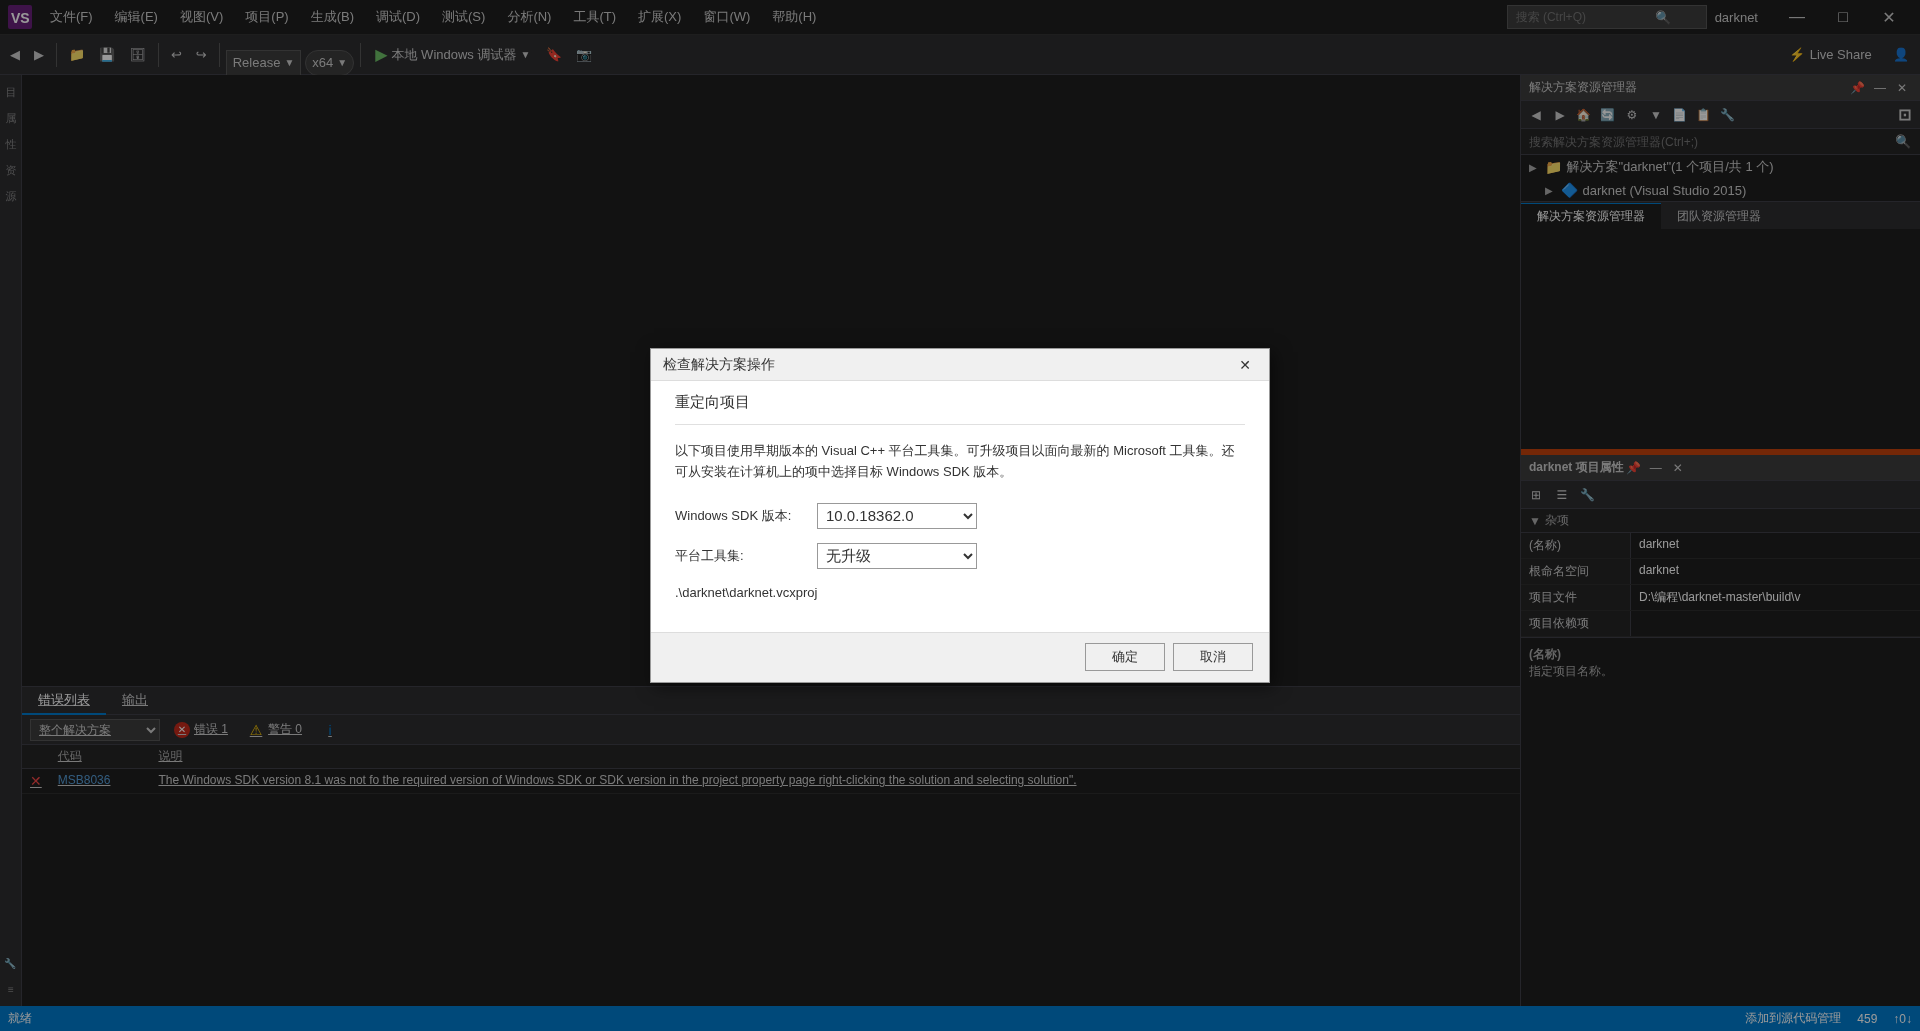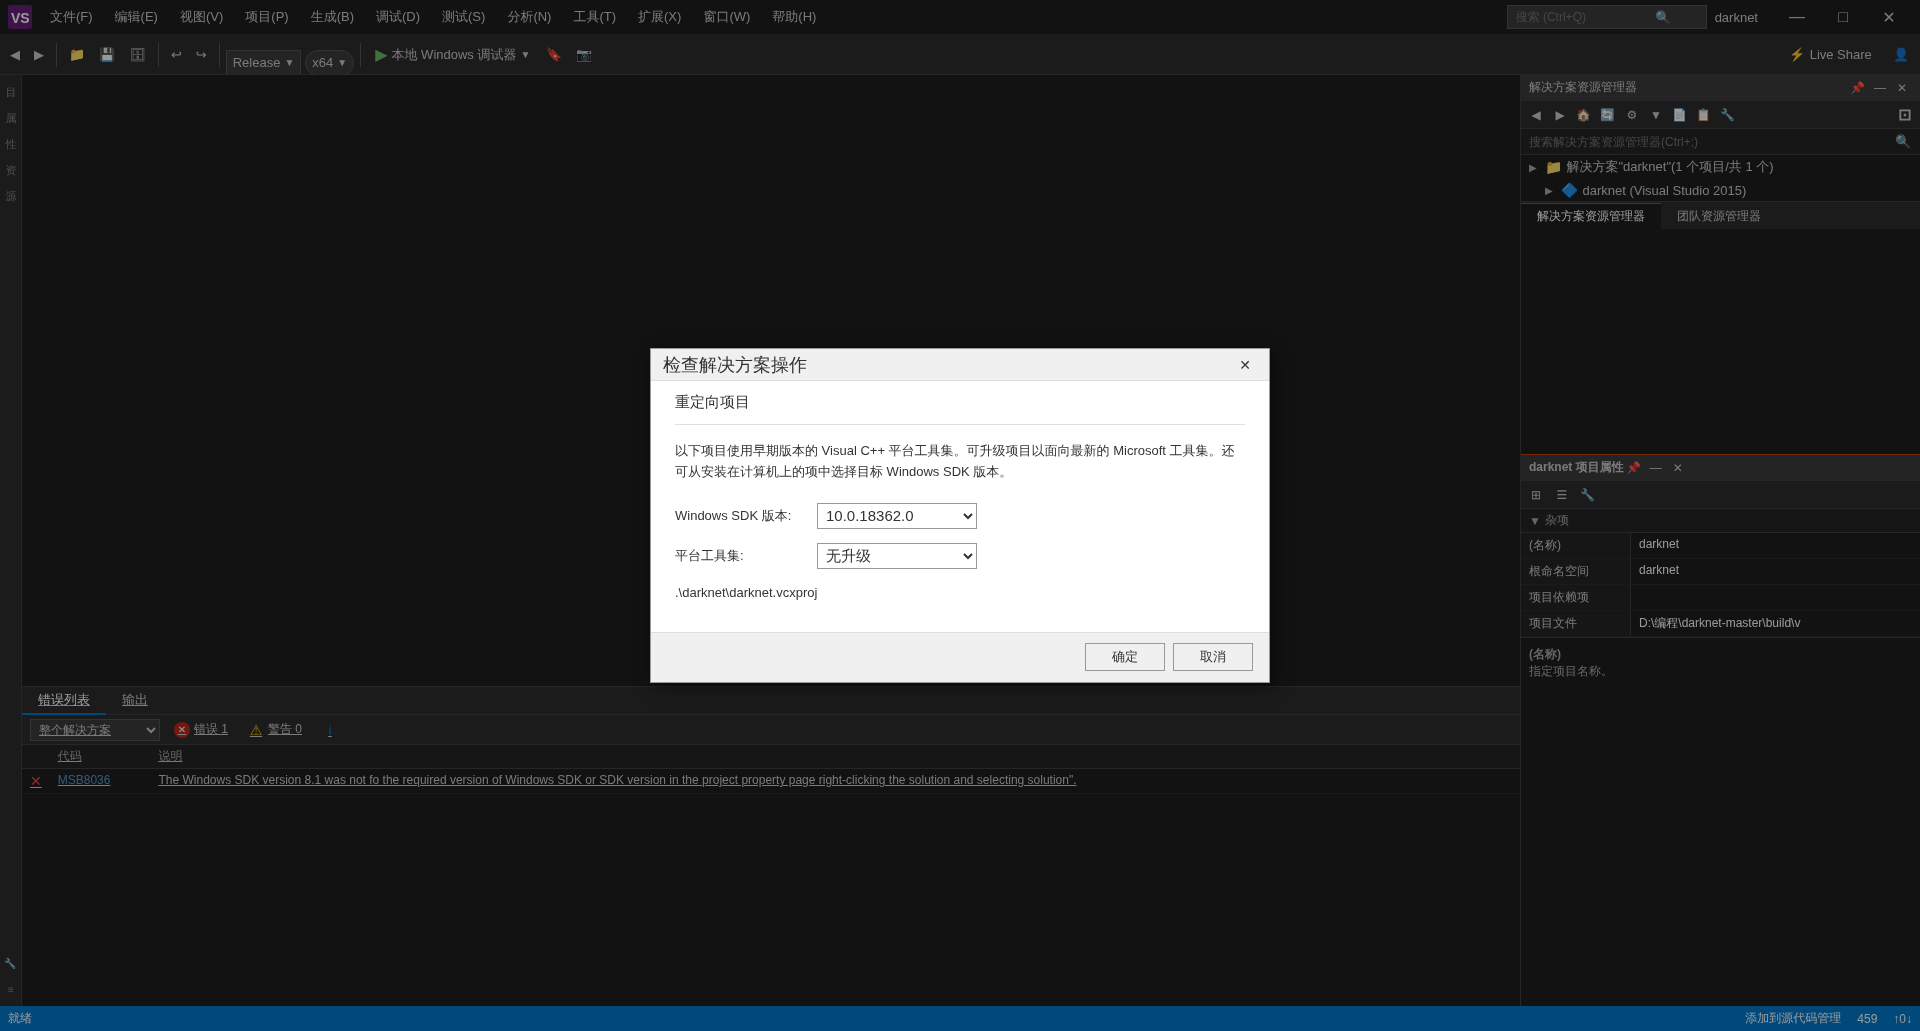--- a/index.html
+++ b/index.html
@@ -297,21 +297,21 @@
       background: #1e1e1e;
       border-left: 1px solid #3f3f46;
       display: flex;
       flex-direction: column;
     }
 
     
     .solution-explorer {
       flex: 0 0 auto;
       height: 380px;
-      border-bottom: 1px solid #c2410c;
+      border-bottom: 6px solid #c2410c;
     }
     .panel-header {
       height: 26px;
       background: #3c3c3c;
       display: flex;
       align-items: center;
       padding: 0 8px;
       font-size: 12px;
       color: #ccc;
       border-bottom: 1px solid #3f3f46;
@@ -508,21 +508,21 @@
     .modal-titlebar {
       background: #f0f0f0;
       height: 32px;
       display: flex;
       align-items: center;
       padding: 0 12px;
       border-bottom: 1px solid #ddd;
       justify-content: space-between;
     }
     .modal-title {
-      font-size: 18px;
+      font-size: 14px;
       color: #333;
     }
     .modal-close {
       width: 24px;
       height: 24px;
       display: flex;
       align-items: center;
       justify-content: center;
       cursor: pointer;
       color: #333;
@@ -790,26 +790,26 @@
       </div>
       <div class="props-row">
         <div class="props-key">(名称)</div>
         <div class="props-val">darknet</div>
       </div>
       <div class="props-row">
         <div class="props-key">根命名空间</div>
         <div class="props-val">darknet</div>
       </div>
       <div class="props-row">
+        <div class="props-key">项目文件</div>
+        <div class="props-val">D:\编程\darknet-master\build\v</div>
+      </div>
+      <div class="props-row">
         <div class="props-key">项目依赖项</div>
         <div class="props-val"></div>
-      </div>
-      <div class="props-row">
-        <div class="props-key">项目文件</div>
-        <div class="props-val">D:\编程\darknet-master\build\v</div>
       </div>
       <div class="props-desc">
         <strong>(名称)</strong><br>
         <span>指定项目名称。</span>
       </div>
     </div>
   </div>
 </div>
 
 <div class="status-bar">

